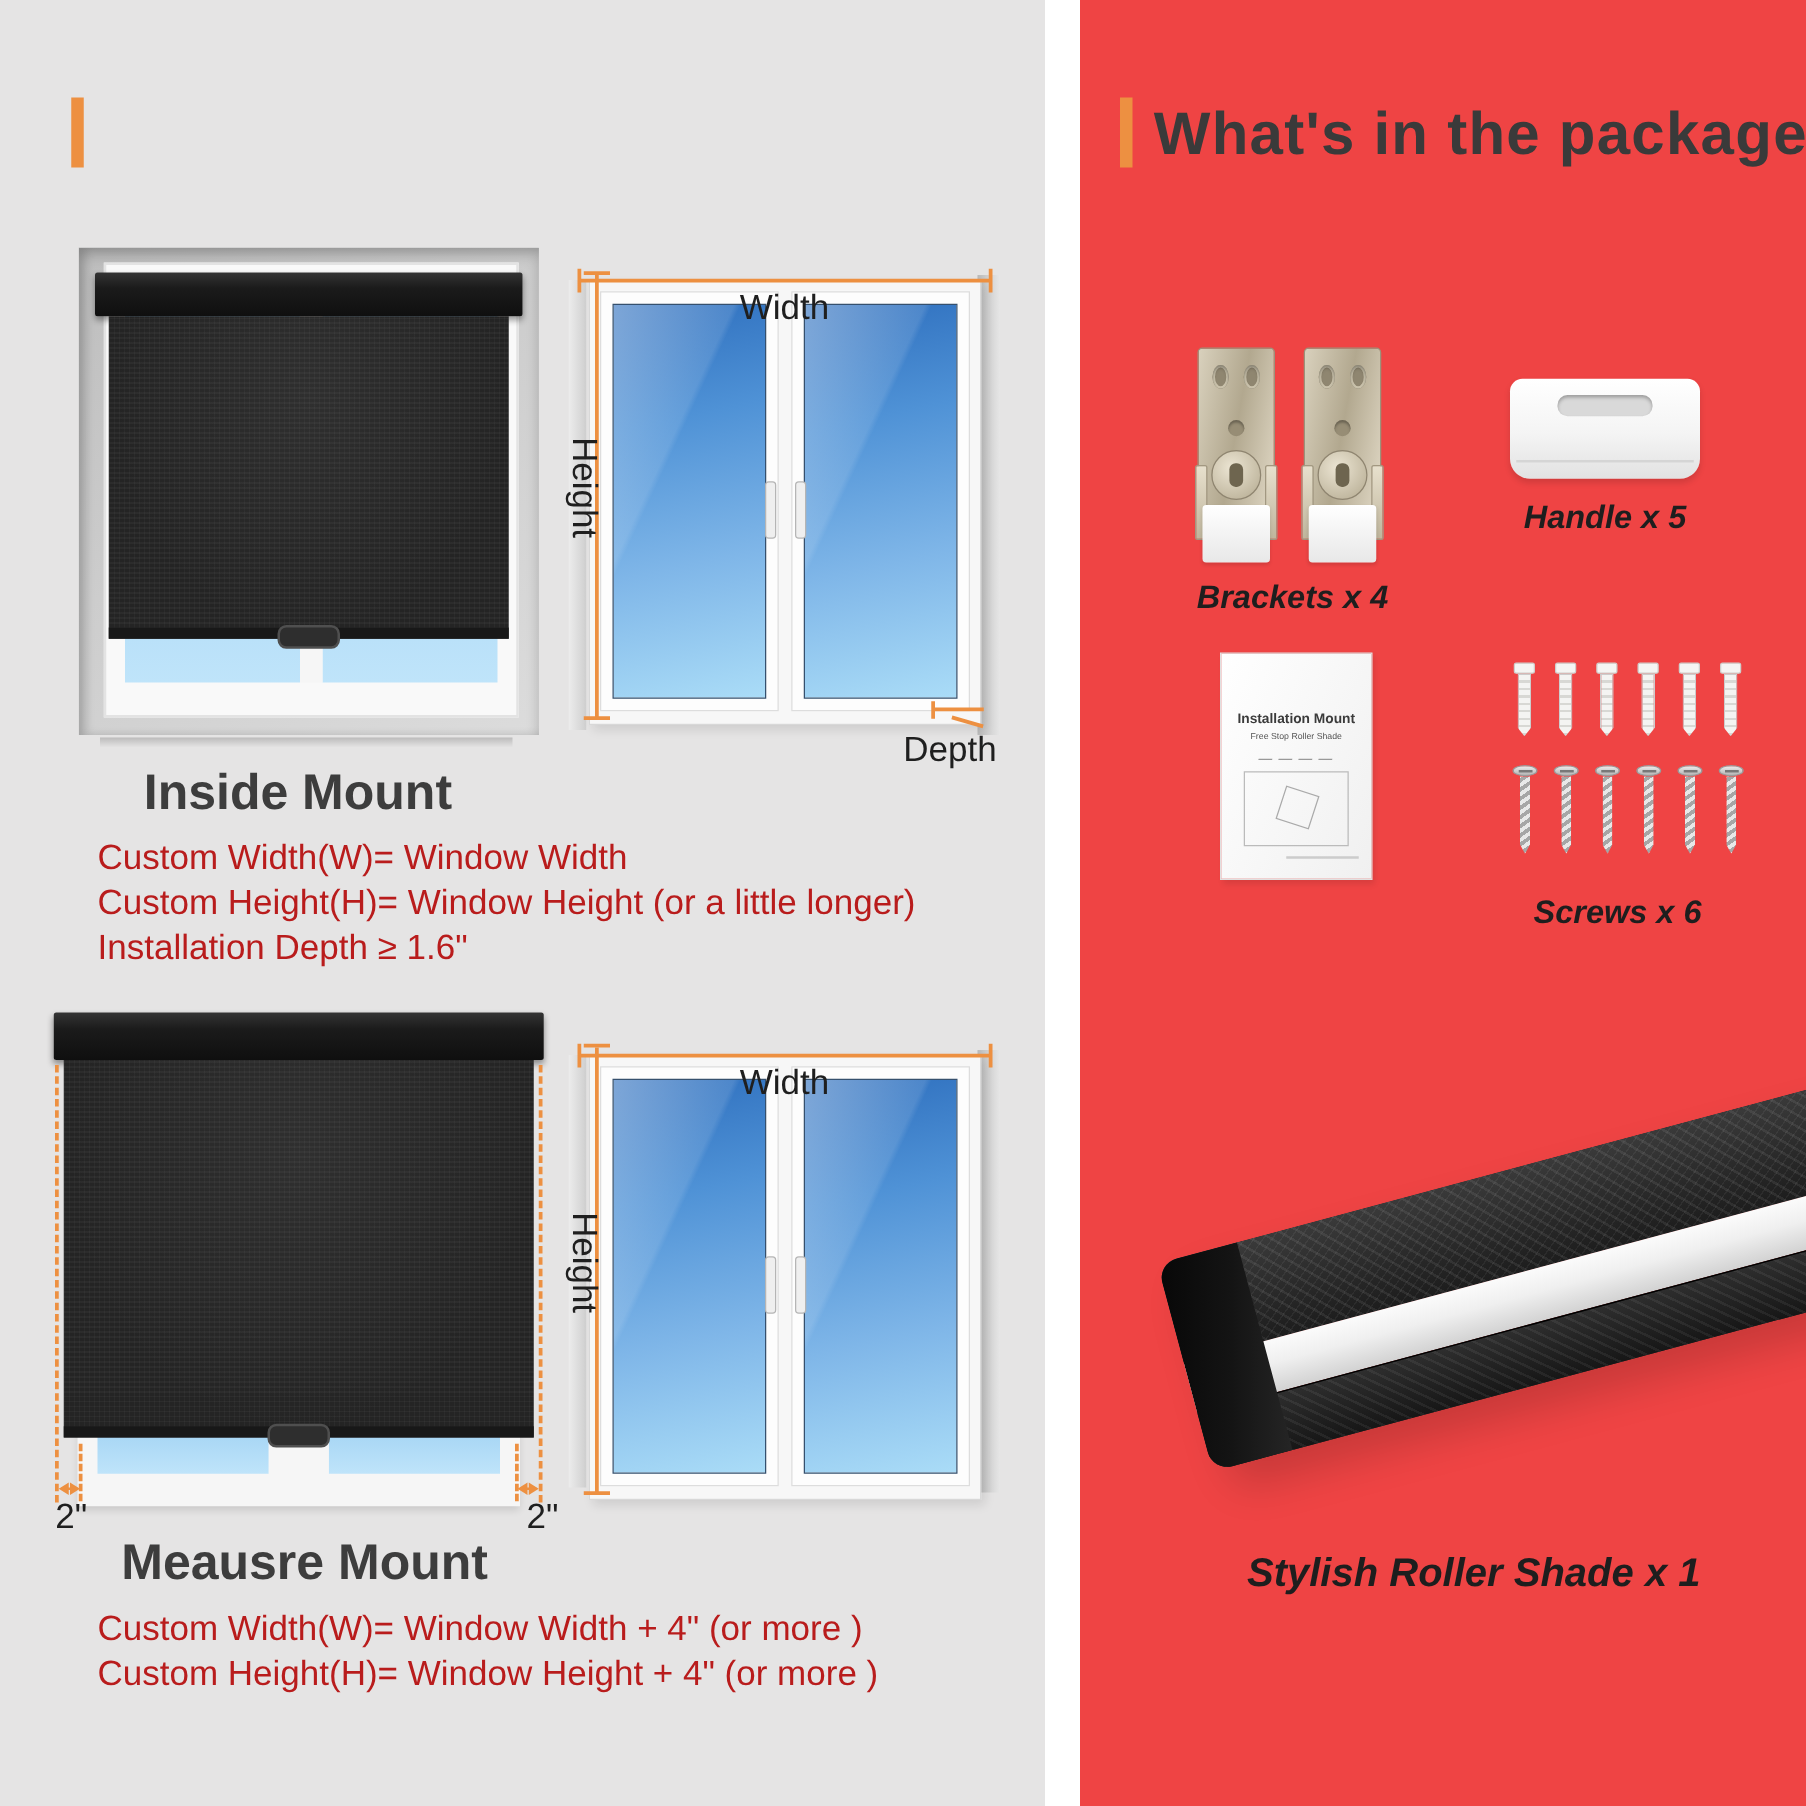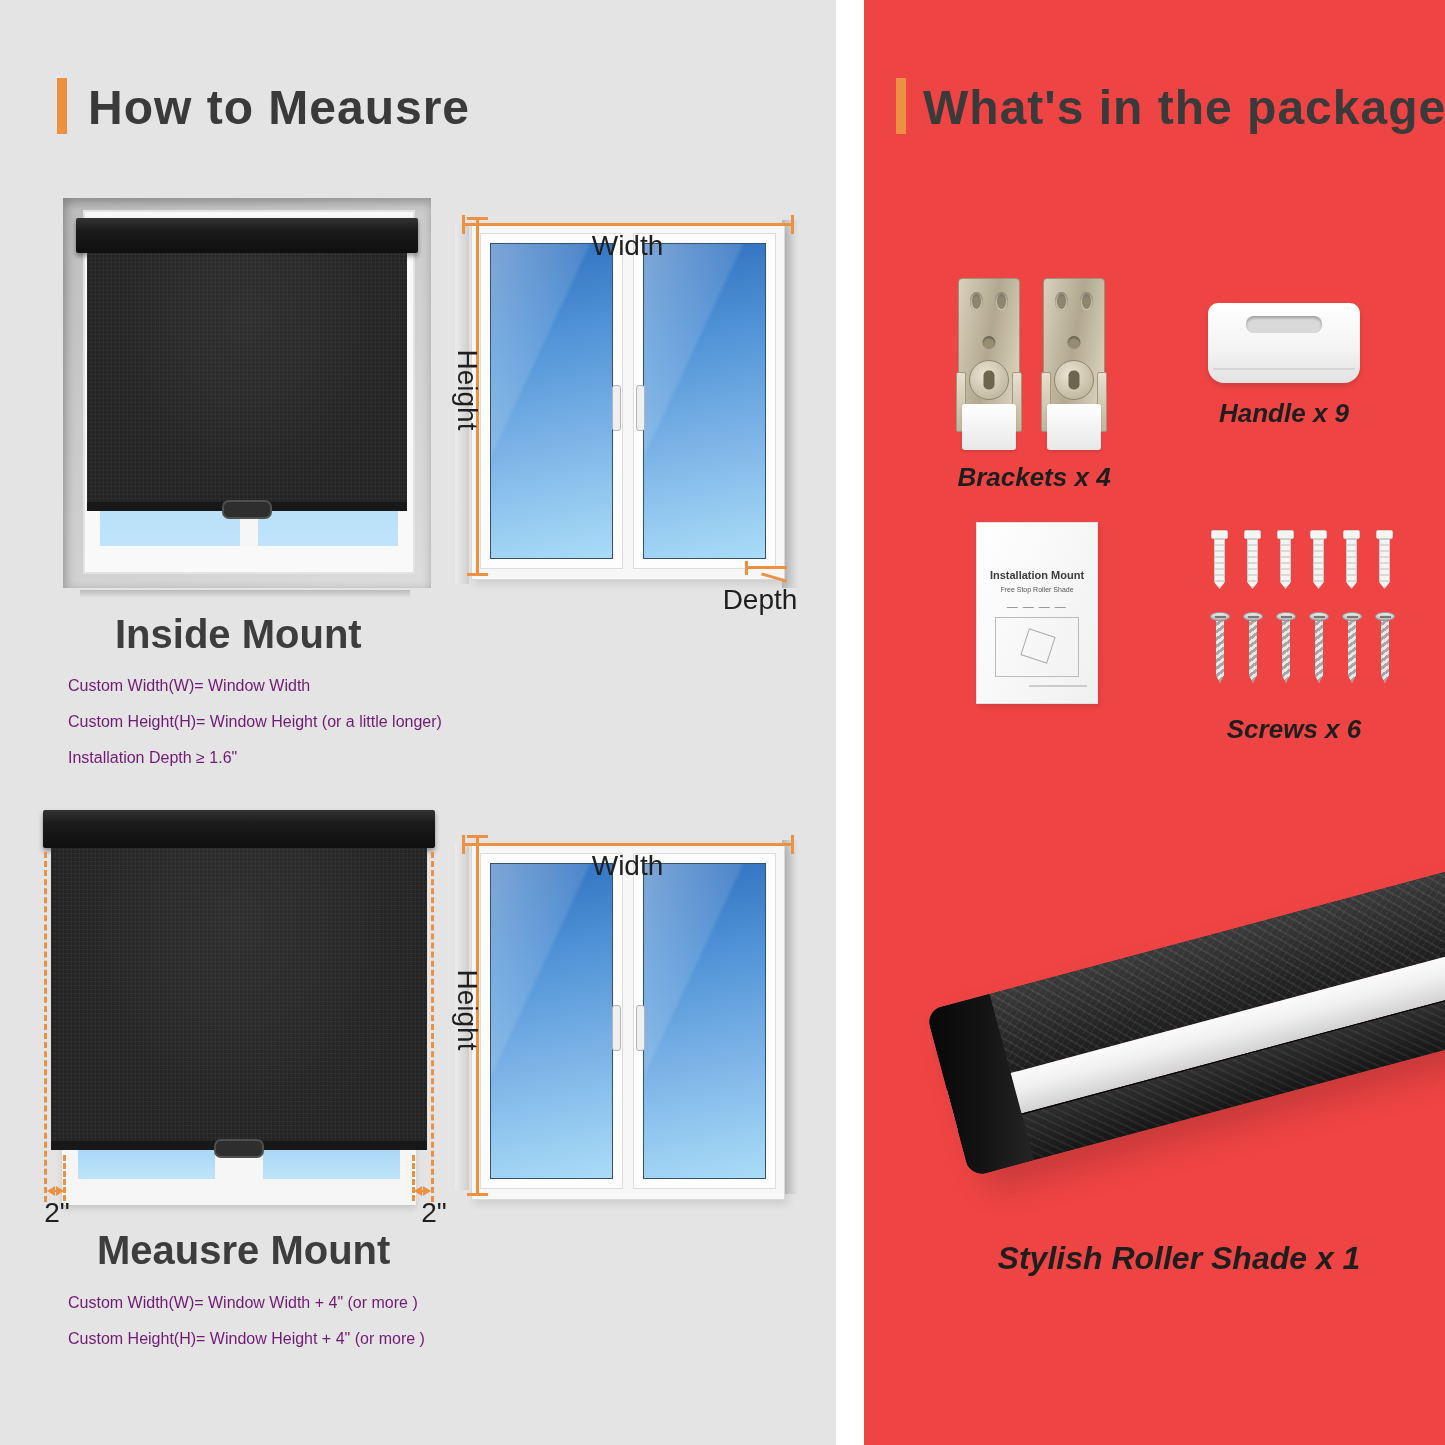--- a/index.html
+++ b/index.html
@@ -7,21 +7,21 @@
         font-family:"Liberation Sans",sans-serif;color:#333;}
   .panel{position:absolute;top:0;height:1445px;}
   .panel-left{left:0;width:836px;background:#e5e4e4;}
   .panel-right{left:864px;width:599px;background:#ef4444;}
   .divider{position:absolute;left:836px;top:0;width:10px;height:1445px;background:#ffffff;}
 
   .accent-bar{position:absolute;width:10px;height:56px;background:#ED9041;}
   .big-title{position:absolute;font-size:48px;font-weight:700;color:#3a3a3a;
              letter-spacing:1px;white-space:nowrap;}
   .sec-heading{position:absolute;font-size:40px;font-weight:700;color:#3d3d3d;white-space:nowrap;}
-  .note-lines{position:absolute;font-size:16px;color:#701a75;line-height:36px;white-space:nowrap;}
+  .note-lines{position:absolute;font-size:28px;color:#b91c1c;line-height:36px;white-space:nowrap;margin-left:10px;}
 
   
   .recess{position:absolute;background:linear-gradient(145deg,#bdbdbd 0%,#cdcdcd 45%,#dcdcdc 100%);
           box-shadow:inset 0 6px 10px rgba(0,0,0,.20),inset 6px 0 8px rgba(0,0,0,.12);}
   .recess .win{position:absolute;background:#f9f9f9;box-shadow:inset 0 0 0 2px #e3e3e3;}
   .pane{position:absolute;background:linear-gradient(180deg,#8fc8ef 0%,#bfe4fa 100%);}
   .win-rail{position:absolute;background:#f6f6f6;}
   .cassette{position:absolute;background:linear-gradient(180deg,#343434 0%,#1b1b1b 35%,#0f0f0f 100%);
             border-radius:2px;box-shadow:0 3px 5px rgba(0,0,0,.4);}
   .fabric{position:absolute;background-color:#242424;
@@ -134,21 +134,20 @@
        background:linear-gradient(105deg,#070707 0%,#141414 55%,#252525 100%);}
 </style>
 </head>
 <body>
 
 <div class="page">
 
   <div class="panel panel-left">
 
     <div class="accent-bar" style="left:57px;top:78px;"></div>
-    <div class="big-title" style="left:88px;top:80px;">How to Meausre</div>
 
     <div class="recess" style="left:63px;top:198px;width:368px;height:390px;">
       <div class="win" style="left:20px;top:12px;width:332px;height:364px;">
         <div class="pane" style="left:17px;top:16px;width:140px;height:320px;"></div>
         <div class="pane" style="left:175px;top:16px;width:140px;height:320px;"></div>
         <div class="win-rail" style="left:157px;top:16px;width:18px;height:320px;"></div>
       </div>
       <div class="cassette" style="left:13px;top:20px;width:342px;height:35px;"></div>
       <div class="fabric" style="left:24px;top:55px;width:320px;height:258px;">
         <div class="fabric-bar"></div>
@@ -272,21 +271,21 @@
       <div class="br-tab" style="left:-2px;"></div>
       <div class="br-tab" style="right:-2px;"></div>
       <div class="br-foot"></div>
     </div>
     <div class="item-label" style="left:60px;top:462px;width:220px;">Brackets x 4</div>
 
     <div class="pkg-handle" style="left:344px;top:303px;">
       <div class="slot"></div>
       <div class="lip"></div>
     </div>
-    <div class="item-label" style="left:330px;top:398px;width:180px;">Handle x 9</div>
+    <div class="item-label" style="left:330px;top:398px;width:180px;">Handle x 5</div>
 
     <div class="manual" style="left:112px;top:522px;">
       <div class="m-title">Installation Mount</div>
       <div class="m-sub">Free Stop Roller Shade</div>
       <div class="m-squig">
           <span></span>
           <span></span>
           <span></span>
           <span></span>
         </div>

